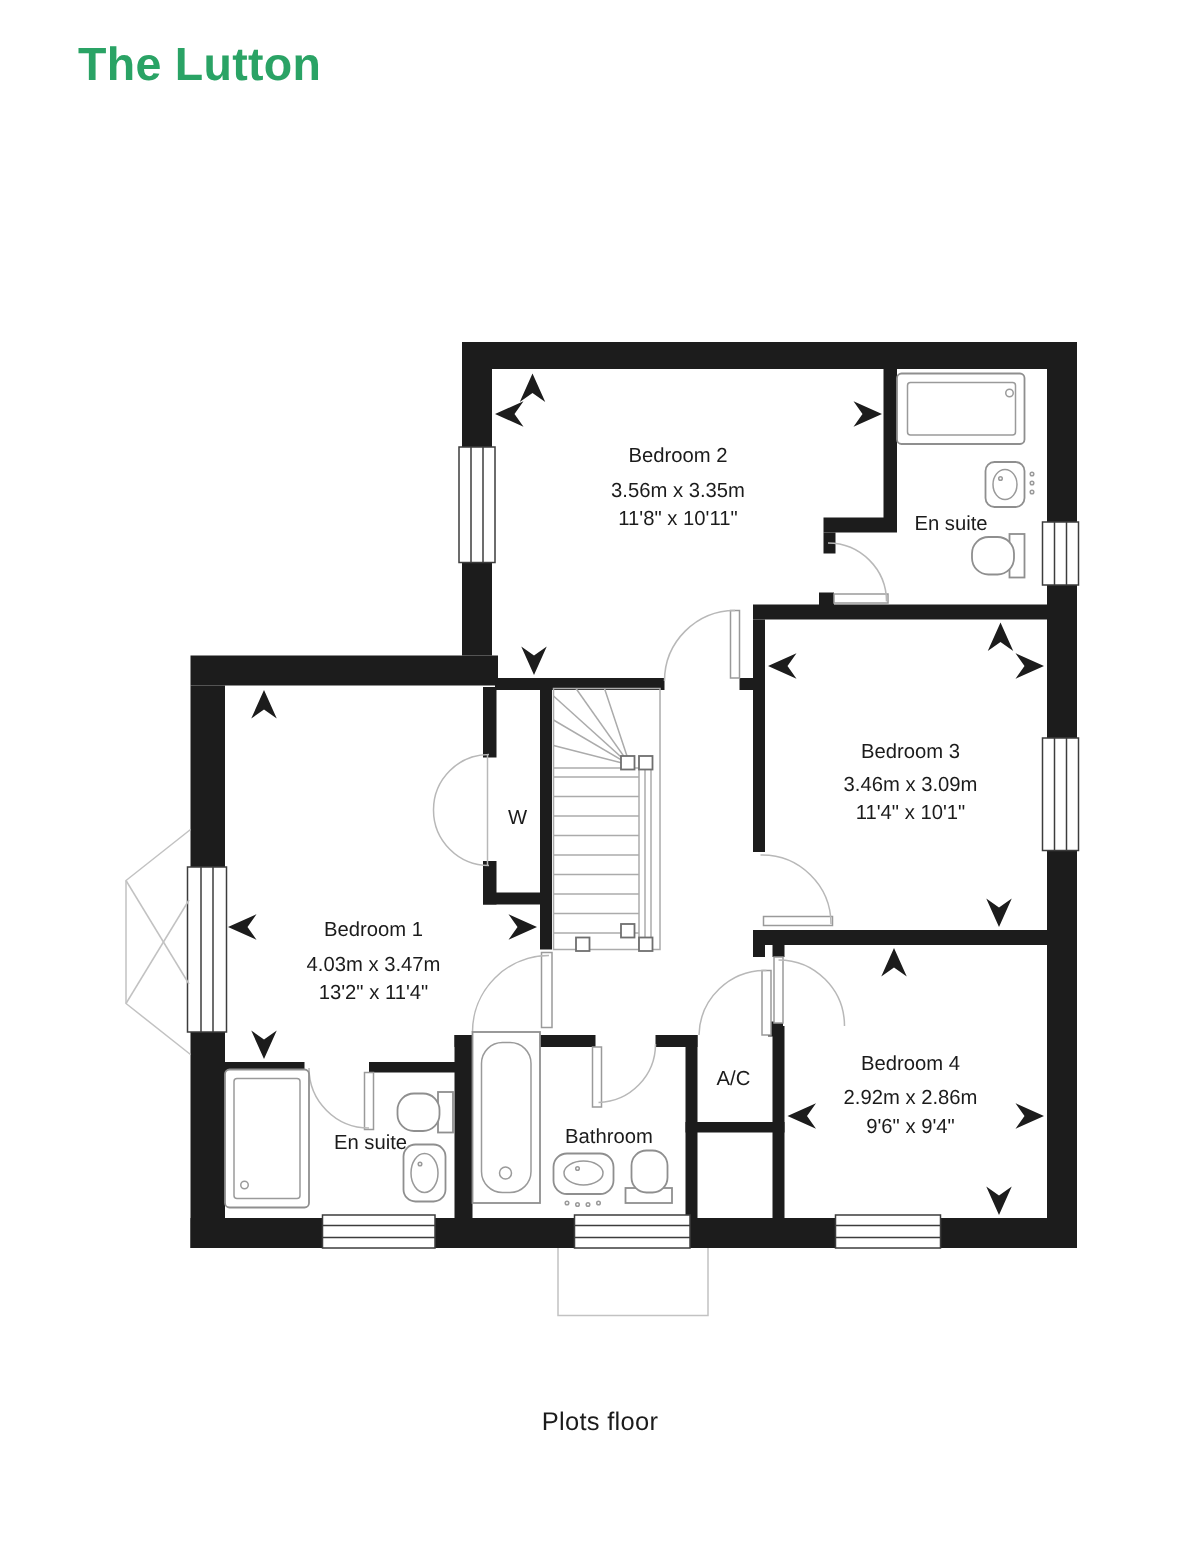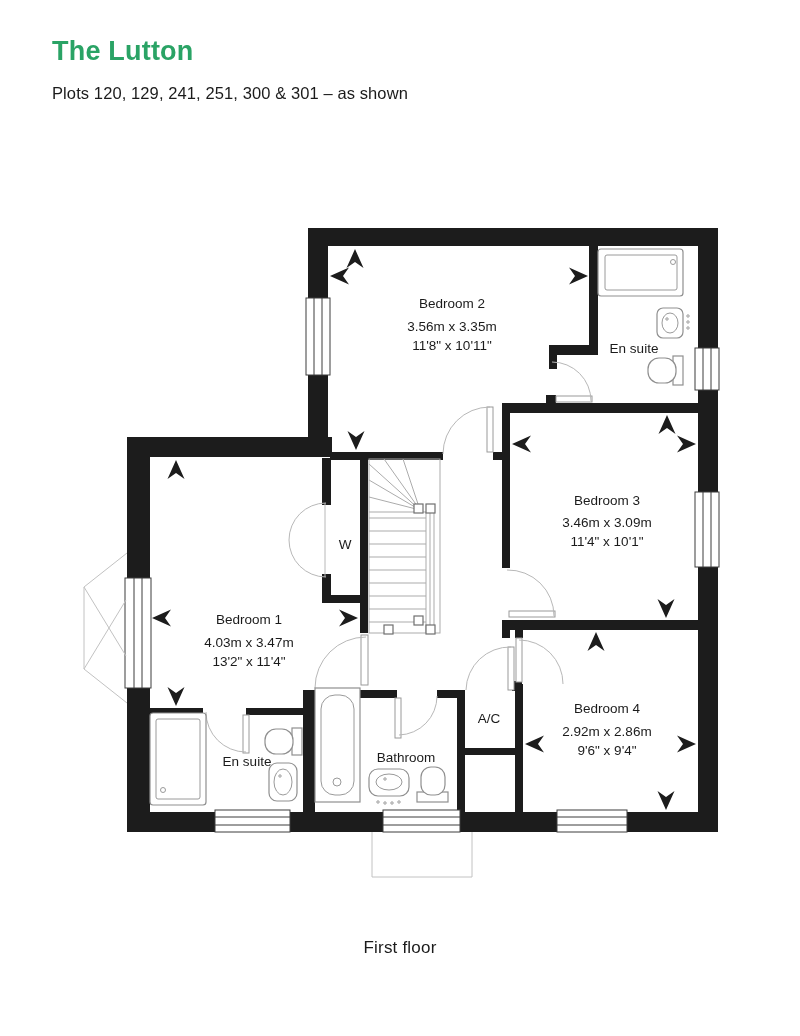--- a/index.html
+++ b/index.html
@@ -2,21 +2,21 @@
 <html><head>
 <meta charset="utf-8">
 <style>
   html,body{margin:0;padding:0;}
   body{
     width:800px;height:1036px;position:relative;background:#ffffff;
     font-family:"Liberation Sans",sans-serif;color:#1b1b1b;overflow:hidden;
   }
   .header{position:absolute;left:52px;top:24px;}
   .title{
-    font-size:27px;font-weight:bold;color:#2aa365;margin:12px 0 11px 0;
+    font-size:31px;font-weight:bold;color:#2aa365;margin:1px 0 11px 0;
     letter-spacing:.2px;
   }
   .plots-line{font-size:16.5px;line-height:30px;margin:0;letter-spacing:.1px;}
   .plan-svg{position:absolute;left:0;top:0;}
   .caption{
     position:absolute;left:0;top:938px;width:800px;text-align:center;
     font-size:17px;letter-spacing:.2px;
   }
   svg text{
     font-family:"Liberation Sans",sans-serif;font-size:13.5px;fill:#1b1b1b;
@@ -32,21 +32,20 @@
   .stair{stroke:#ababab;stroke-width:1;fill:none;}
   .post{fill:#ffffff;stroke:#6f6f6f;stroke-width:1.2;}
   .outline{fill:none;stroke:#c2c2c2;stroke-width:1;}
   .arrowhead{fill:#1c1c1c;}
 </style>
 </head>
 <body>
 
 <div class="header">
   <h1 class="title">The Lutton</h1>
-  <p class="plots-line">Plots 120, 129, 241, 251, 300 &amp; 301 – as shown</p>
 </div>
 
 <svg class="plan-svg" width="800" height="1036" viewBox="0 0 800 1036">
   <defs>
     <path id="arrowhead" d="M0,0 L-19,-8.5 L-13,0 L-19,8.5 Z"></path>
   </defs>
 
   <g>
     <rect class="wall" x="308" y="228" width="410" height="18"></rect>
     <rect class="wall" x="698" y="246" width="20" height="102"></rect>
@@ -303,13 +302,13 @@
     <text x="247" y="766">En suite</text>
     <text x="406" y="762">Bathroom</text>
     <text x="489" y="723">A/C</text>
 
     <text x="607" y="713">Bedroom 4</text>
     <text x="607" y="736">2.92m x 2.86m</text>
     <text x="607" y="755">9'6" x 9'4"</text>
   </g>
 </svg>
 
-<div class="caption">First floor</div>
+<div class="caption">Plots floor</div>
 
 </body></html>

